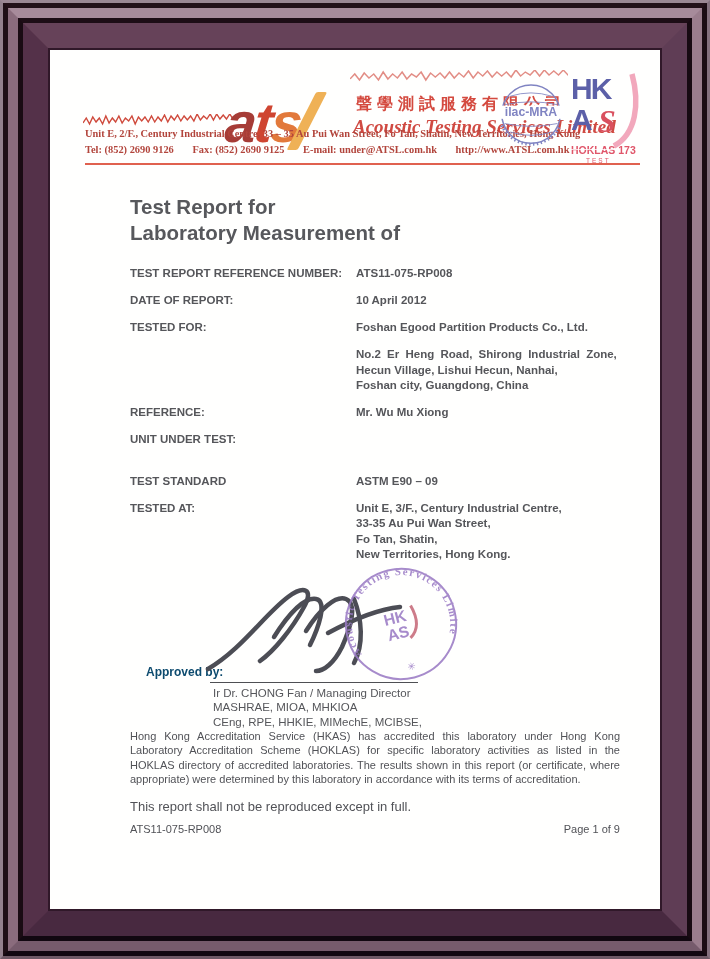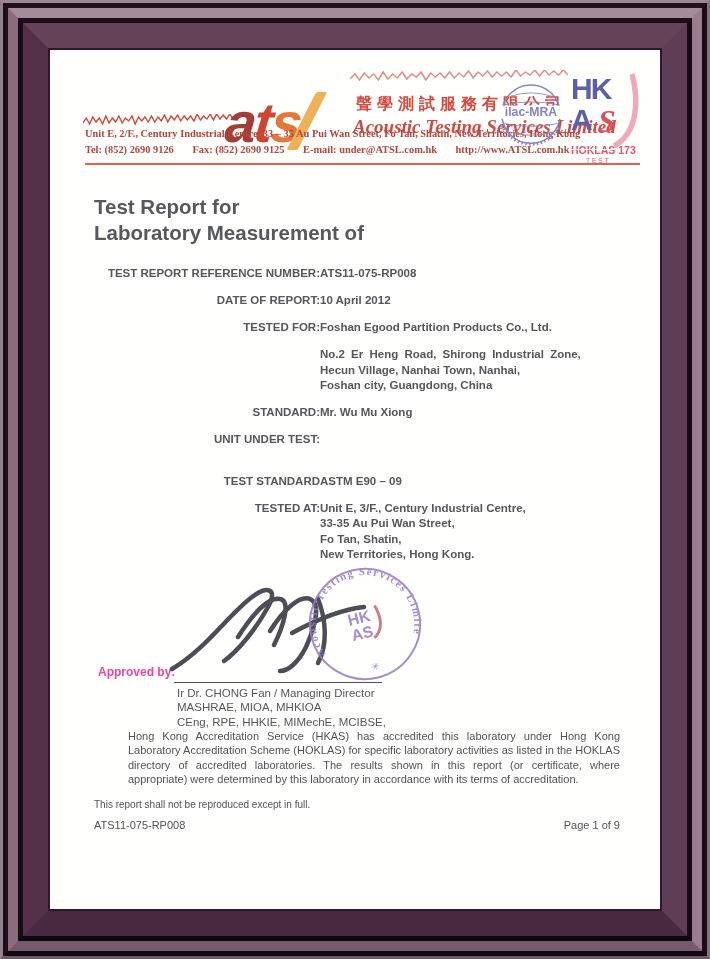--- a/index.html
+++ b/index.html
@@ -31,40 +31,40 @@
   .addr .c-part{margin-right:16px;}
   .rule{position:absolute;left:35px;right:20px;top:113px;height:2px;background:#e0614f;}
   .ilac{position:absolute;left:448px;top:26px;}
   .hkas{position:absolute;left:520px;top:20px;}
   .hkas-blue{font-size:30px;font-weight:bold;fill:#5c60a8;letter-spacing:-2px;font-family:"Liberation Sans",sans-serif;}
   .hkas-red-s{font-size:32px;font-weight:bold;font-style:italic;fill:#d9505e;font-family:"Liberation Serif",serif;}
   .hoklas{font-size:10.5px;font-weight:bold;fill:#e0566a;font-family:"Liberation Sans",sans-serif;}
   .hoklas-sub{font-size:6.5px;fill:#e0566a;letter-spacing:2px;font-family:"Liberation Sans",sans-serif;}
 
   
-  .content{padding:24px 40px 0 44px;}
+  .content{padding:24px 40px 0 80px;}
   .title{font-size:20.5px;font-weight:bold;color:#57585c;line-height:26px;margin-bottom:20px;}
   .frow{display:flex;margin-bottom:11.5px;font-size:11.5px;font-weight:bold;line-height:15.5px;color:#55565a;}
-  .flabel{width:226px;flex:none;text-align:right;}
+  .flabel{width:226px;flex:none;}
   .fvalue{flex:1;}
   .gap-lg{margin-top:26px;}
   .ws-3{word-spacing:3px}.ws-6{word-spacing:6px}.ws-10{word-spacing:11px}
 
   
   .sig-area{position:relative;height:130px;margin-top:26px;}
-  .approved{position:absolute;left:4px;top:76px;font-size:12px;font-weight:bold;color:#ec4899;}
+  .approved{position:absolute;left:16px;top:76px;font-size:12px;font-weight:bold;color:#0c4a6e;}
   .sig-svg{position:absolute;left:72px;top:-6px;}
   .sig-line{position:absolute;left:80px;top:93px;width:208px;border-top:1.6px solid #4e4f53;}
   .sig-names{position:absolute;left:83px;top:97px;font-size:11.5px;font-weight:normal;
              line-height:14.5px;color:#55565a;white-space:nowrap;}
   .stamp{position:absolute;left:212px;top:-24px;transform:rotate(-14deg);opacity:.88;}
 
   
-  .foot-para{margin-top:10px;font-size:11px;line-height:14.5px;color:#515257;text-align:justify;margin-left:34px;}
-  .foot-note{margin-top:12px;font-size:10px;color:#515257;}
+  .foot-para{margin-top:10px;font-size:11px;line-height:14.5px;color:#515257;text-align:justify;}
+  .foot-note{margin-top:12px;font-size:13px;color:#515257;}
   .foot-row{margin-top:9px;display:flex;justify-content:space-between;font-size:11px;color:#515257;}
 </style>
 </head>
 <body>
 
 <div class="stage">
  <div class="f1">
  <div class="f2">
  <div class="f3">
  <div class="f4">
@@ -143,27 +143,27 @@
 
       <div class="frow">
         <div class="flabel">TESTED FOR:</div>
         <div class="fvalue">Foshan Egood Partition Products Co., Ltd.</div>
       </div>
 
       <div class="frow">
         <div class="flabel"></div>
         <div class="fvalue">
           <div class="ws-3">No.2 Er Heng Road, Shirong Industrial Zone,</div>
-          <div>Hecun Village, Nanhai Town, Nanhai,</div>
+          <div>Hecun Village, Lishui Hecun, Nanhai,</div>
           <div>Foshan city, Guangdong, China</div>
         </div>
       </div>
 
       <div class="frow">
-        <div class="flabel">STANDARD:</div>
+        <div class="flabel">REFERENCE:</div>
         <div class="fvalue">Mr. Wu Mu Xiong</div>
       </div>
 
       <div class="frow">
         <div class="flabel">UNIT UNDER TEST:</div>
       </div>
 
       <div class="frow gap-lg">
         <div class="flabel">TEST STANDARD</div>
         <div class="fvalue">ASTM E90 – 09</div>

